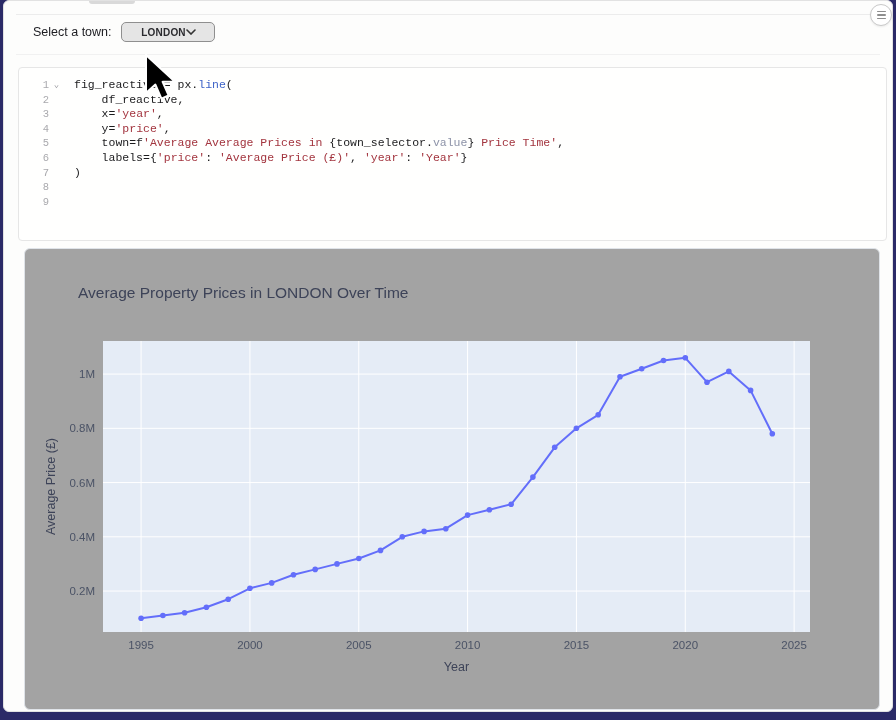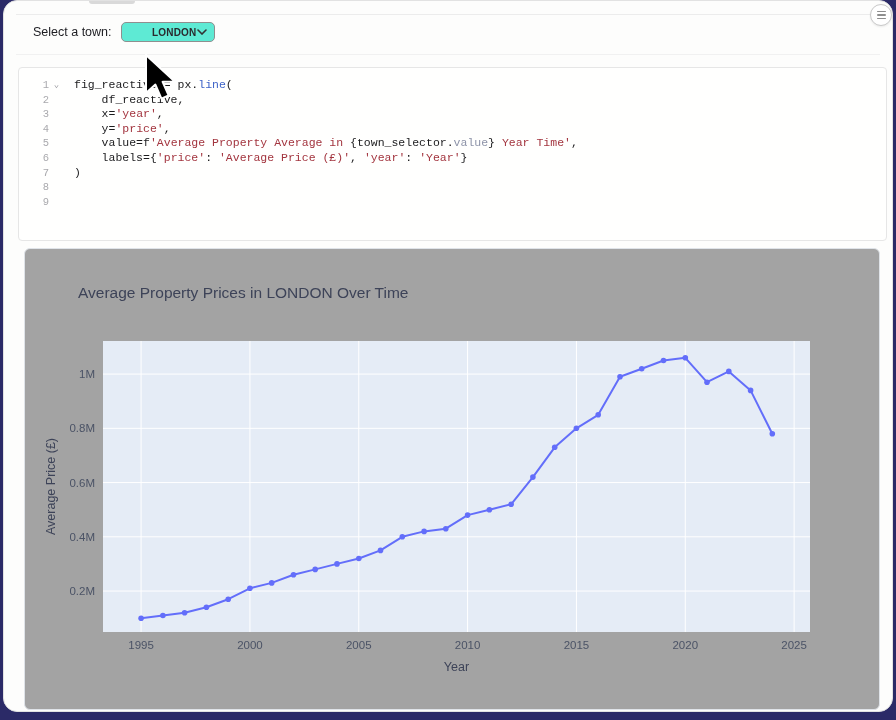--- a/index.html
+++ b/index.html
@@ -3,30 +3,30 @@
 <meta charset="utf-8">
 <style>
   * { box-sizing: border-box; }
   html,body { margin:0; padding:0; }
   body {
     width:896px; height:720px; position:relative; overflow:hidden;
     background:#2b2a67; font-family:"Liberation Sans", sans-serif;
   }
   .card {
     position:absolute; left:3px; top:0; right:3px; bottom:8px;
-    background:#fdfdfc; border-radius:14px; border:1px solid #e2e2e2;
+    background:#fdfdfc; border-radius:6px; border:1px solid #e2e2e2;
   }
   .top-fragment { position:absolute; left:85px; top:0; width:46px; height:3px; background:#d9d9d9; border-radius:0 0 3px 3px; }
   .top-divider { position:absolute; left:12px; right:12px; top:13px; height:1px; background:#ececec; }
   .controls-row { position:absolute; left:29px; top:20px; height:22px; display:flex; align-items:center; gap:9px; }
   .select-label { font-size:12.5px; color:#1d1d22; }
   .select {
-    display:inline-flex; align-items:center; justify-content:flex-end;
+    display:inline-flex; align-items:center; justify-content:center;
     width:94px; height:20px; padding:0 7px 0 9px;
-    background:#5eead4; border:1.5px solid #8f8f8f; border-radius:5px;
+    background:#e5e5e5; border:1.5px solid #8f8f8f; border-radius:5px;
     font-size:10px; font-weight:bold; color:#2a2a2e; letter-spacing:.2px; cursor:pointer;
   }
   .row-divider { position:absolute; left:12px; right:12px; top:53px; height:1px; background:#f1f1f1; }
   .menu-btn {
     position:absolute; left:870px; top:4px; width:22px; height:22px; border-radius:50%;
     background:#fff; border:1px solid #c9c9c9; display:flex; flex-direction:column;
     align-items:center; justify-content:center; gap:2px; box-shadow:0 1px 2px rgba(0,0,0,.07); cursor:pointer;
   }
   .menu-btn i { display:block; width:9px; height:1.5px; background:#8e8e8e; border-radius:1px; }
   .code-cell {
@@ -69,21 +69,21 @@
   </div>
 
   <div class="row-divider"></div>
 
   <div class="code-cell">
     <div>
         <div class="code-line"><span class="gutter">1</span><span class="fold">⌄</span><span class="code-text"><span class="tok-p">fig_reactive = px.</span><span class="tok-fn">line</span><span class="tok-p">(</span></span></div>
         <div class="code-line"><span class="gutter">2</span><span class="fold"></span><span class="code-text"><span class="tok-p">    df_reactive,</span></span></div>
         <div class="code-line"><span class="gutter">3</span><span class="fold"></span><span class="code-text"><span class="tok-p">    x=</span><span class="tok-s">'year'</span><span class="tok-p">,</span></span></div>
         <div class="code-line"><span class="gutter">4</span><span class="fold"></span><span class="code-text"><span class="tok-p">    y=</span><span class="tok-s">'price'</span><span class="tok-p">,</span></span></div>
-        <div class="code-line"><span class="gutter">5</span><span class="fold"></span><span class="code-text"><span class="tok-p">    value=f</span><span class="tok-s">'Average Property Average in </span><span class="tok-p">{town_selector.</span><span class="tok-pr">value</span><span class="tok-p">}</span><span class="tok-s"> Year Time'</span><span class="tok-p">,</span></span></div>
+        <div class="code-line"><span class="gutter">5</span><span class="fold"></span><span class="code-text"><span class="tok-p">    town=f</span><span class="tok-s">'Average Average Prices in </span><span class="tok-p">{town_selector.</span><span class="tok-pr">value</span><span class="tok-p">}</span><span class="tok-s"> Price Time'</span><span class="tok-p">,</span></span></div>
         <div class="code-line"><span class="gutter">6</span><span class="fold"></span><span class="code-text"><span class="tok-p">    labels={</span><span class="tok-s">'price'</span><span class="tok-p">: </span><span class="tok-s">'Average Price (£)'</span><span class="tok-p">, </span><span class="tok-s">'year'</span><span class="tok-p">: </span><span class="tok-s">'Year'</span><span class="tok-p">}</span></span></div>
         <div class="code-line"><span class="gutter">7</span><span class="fold"></span><span class="code-text"><span class="tok-p">)</span></span></div>
         <div class="code-line"><span class="gutter">8</span><span class="fold"></span><span class="code-text"></span></div>
         <div class="code-line"><span class="gutter">9</span><span class="fold"></span></div>
       </div>
   </div>
 
   <div class="chart-cell">
     <div class="chart-title">Average Property Prices in LONDON Over Time</div>
     <svg class="chart-svg" width="854" height="460">

